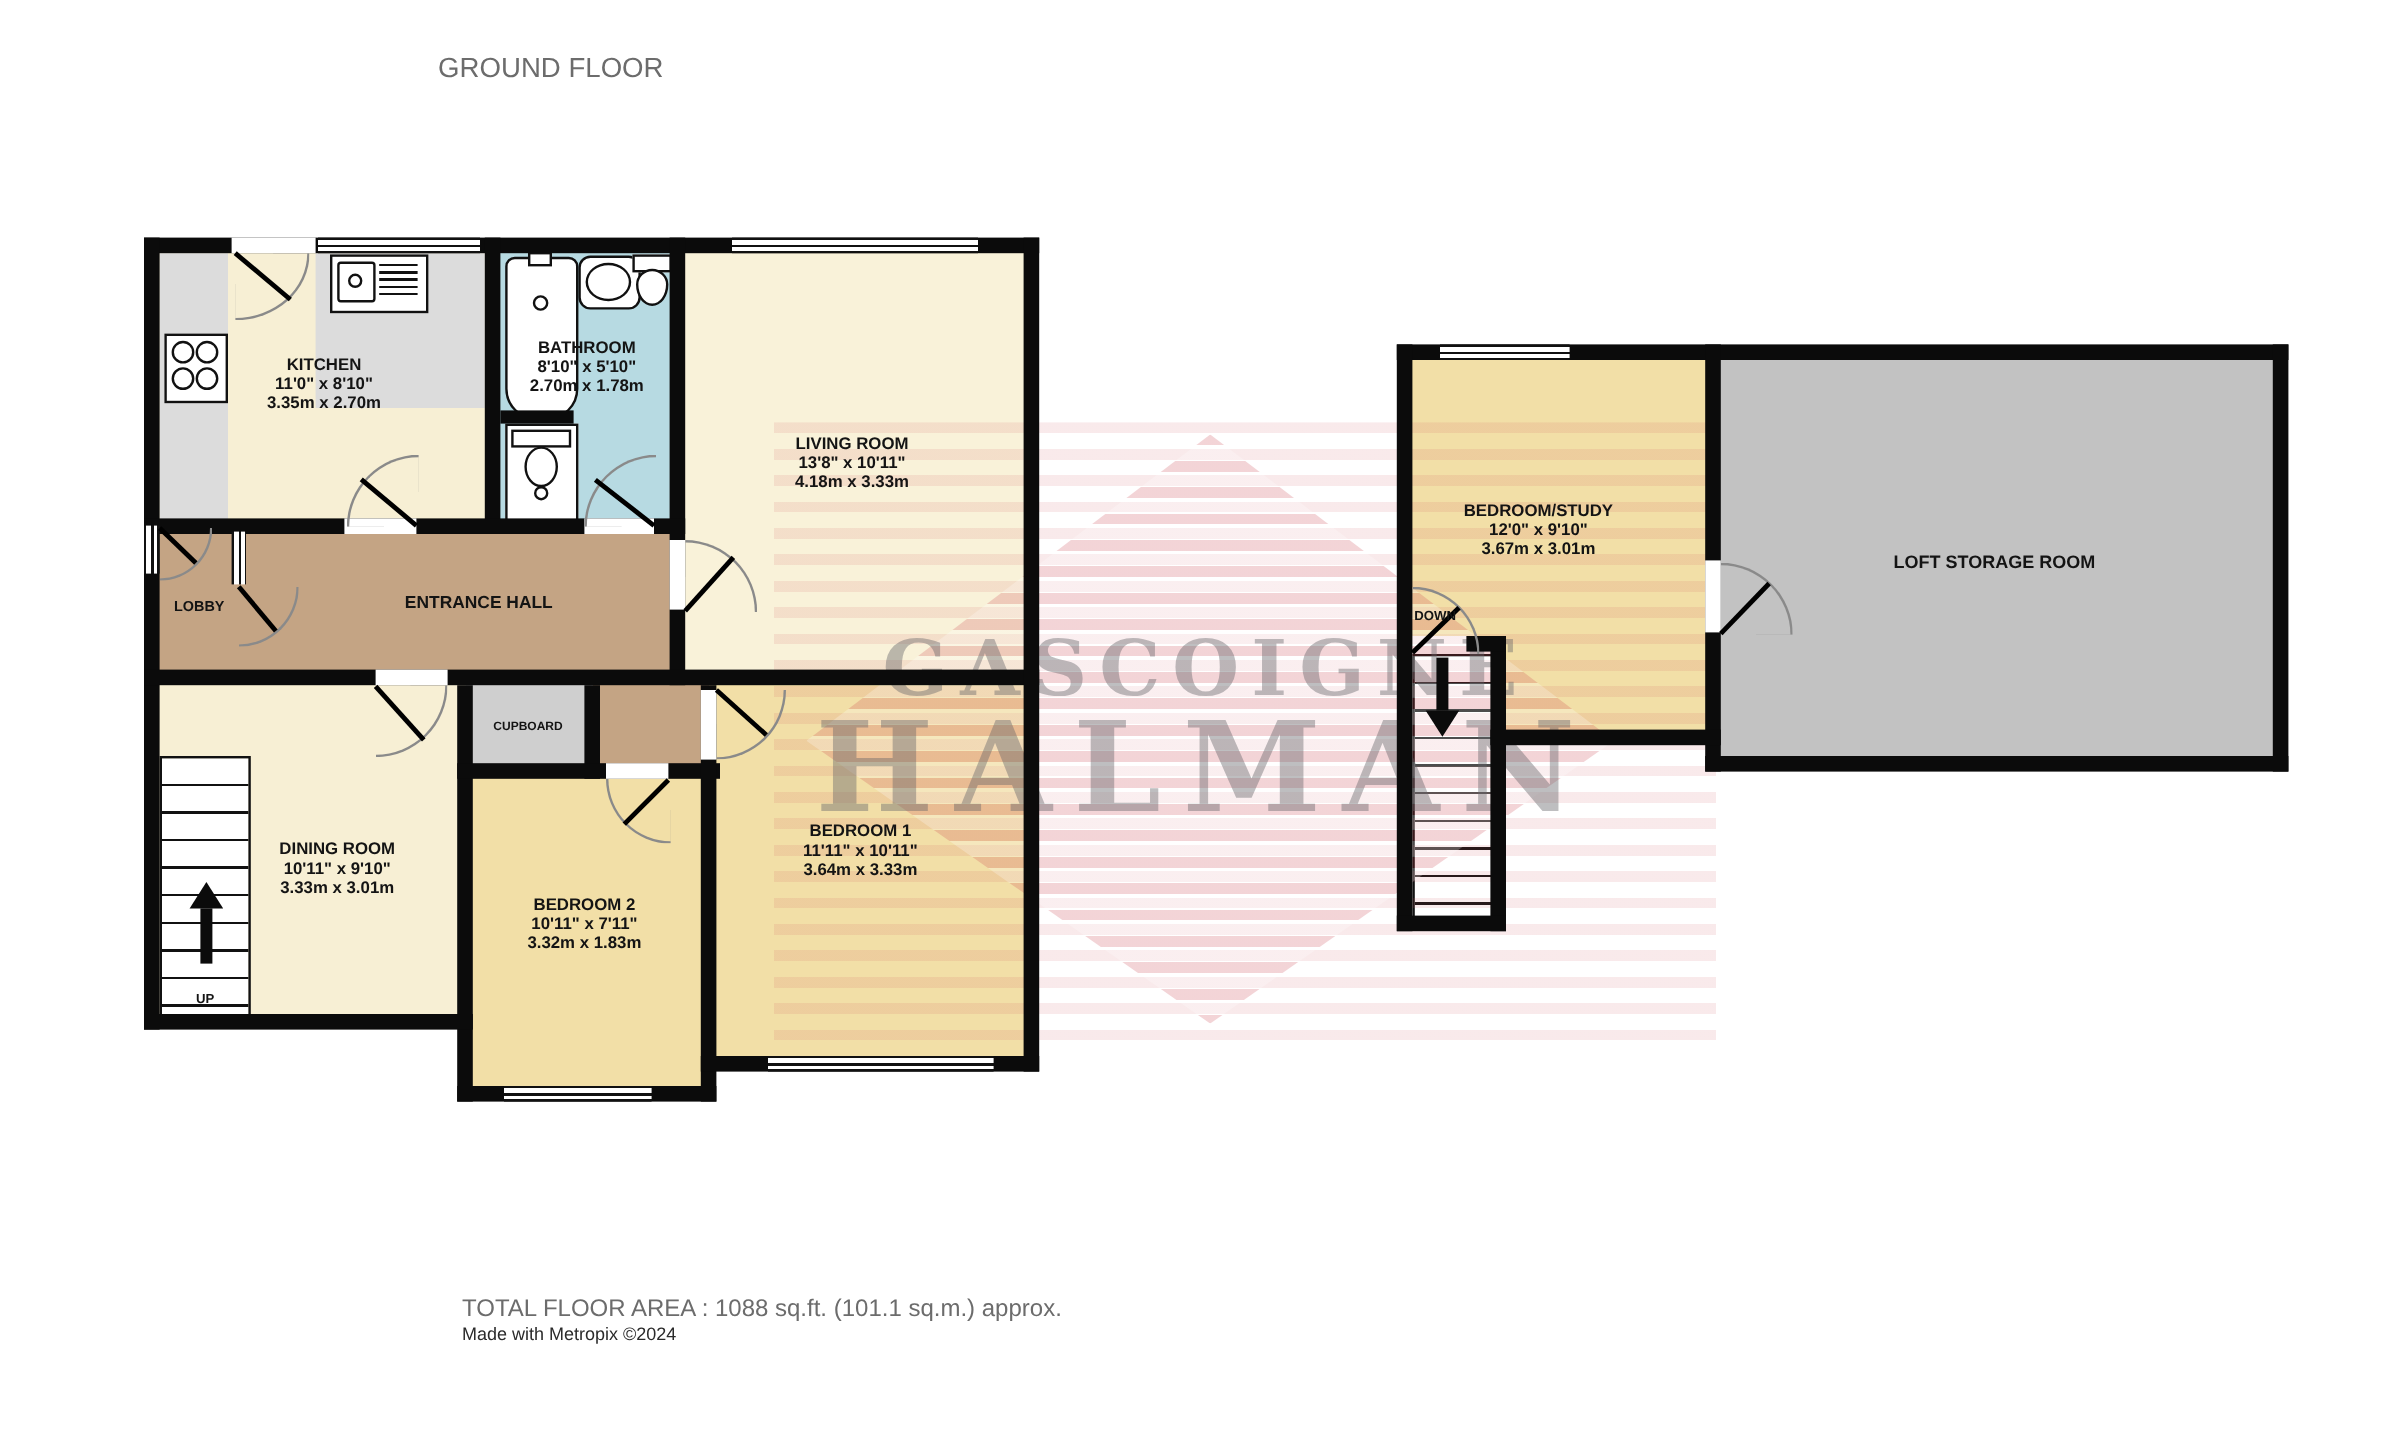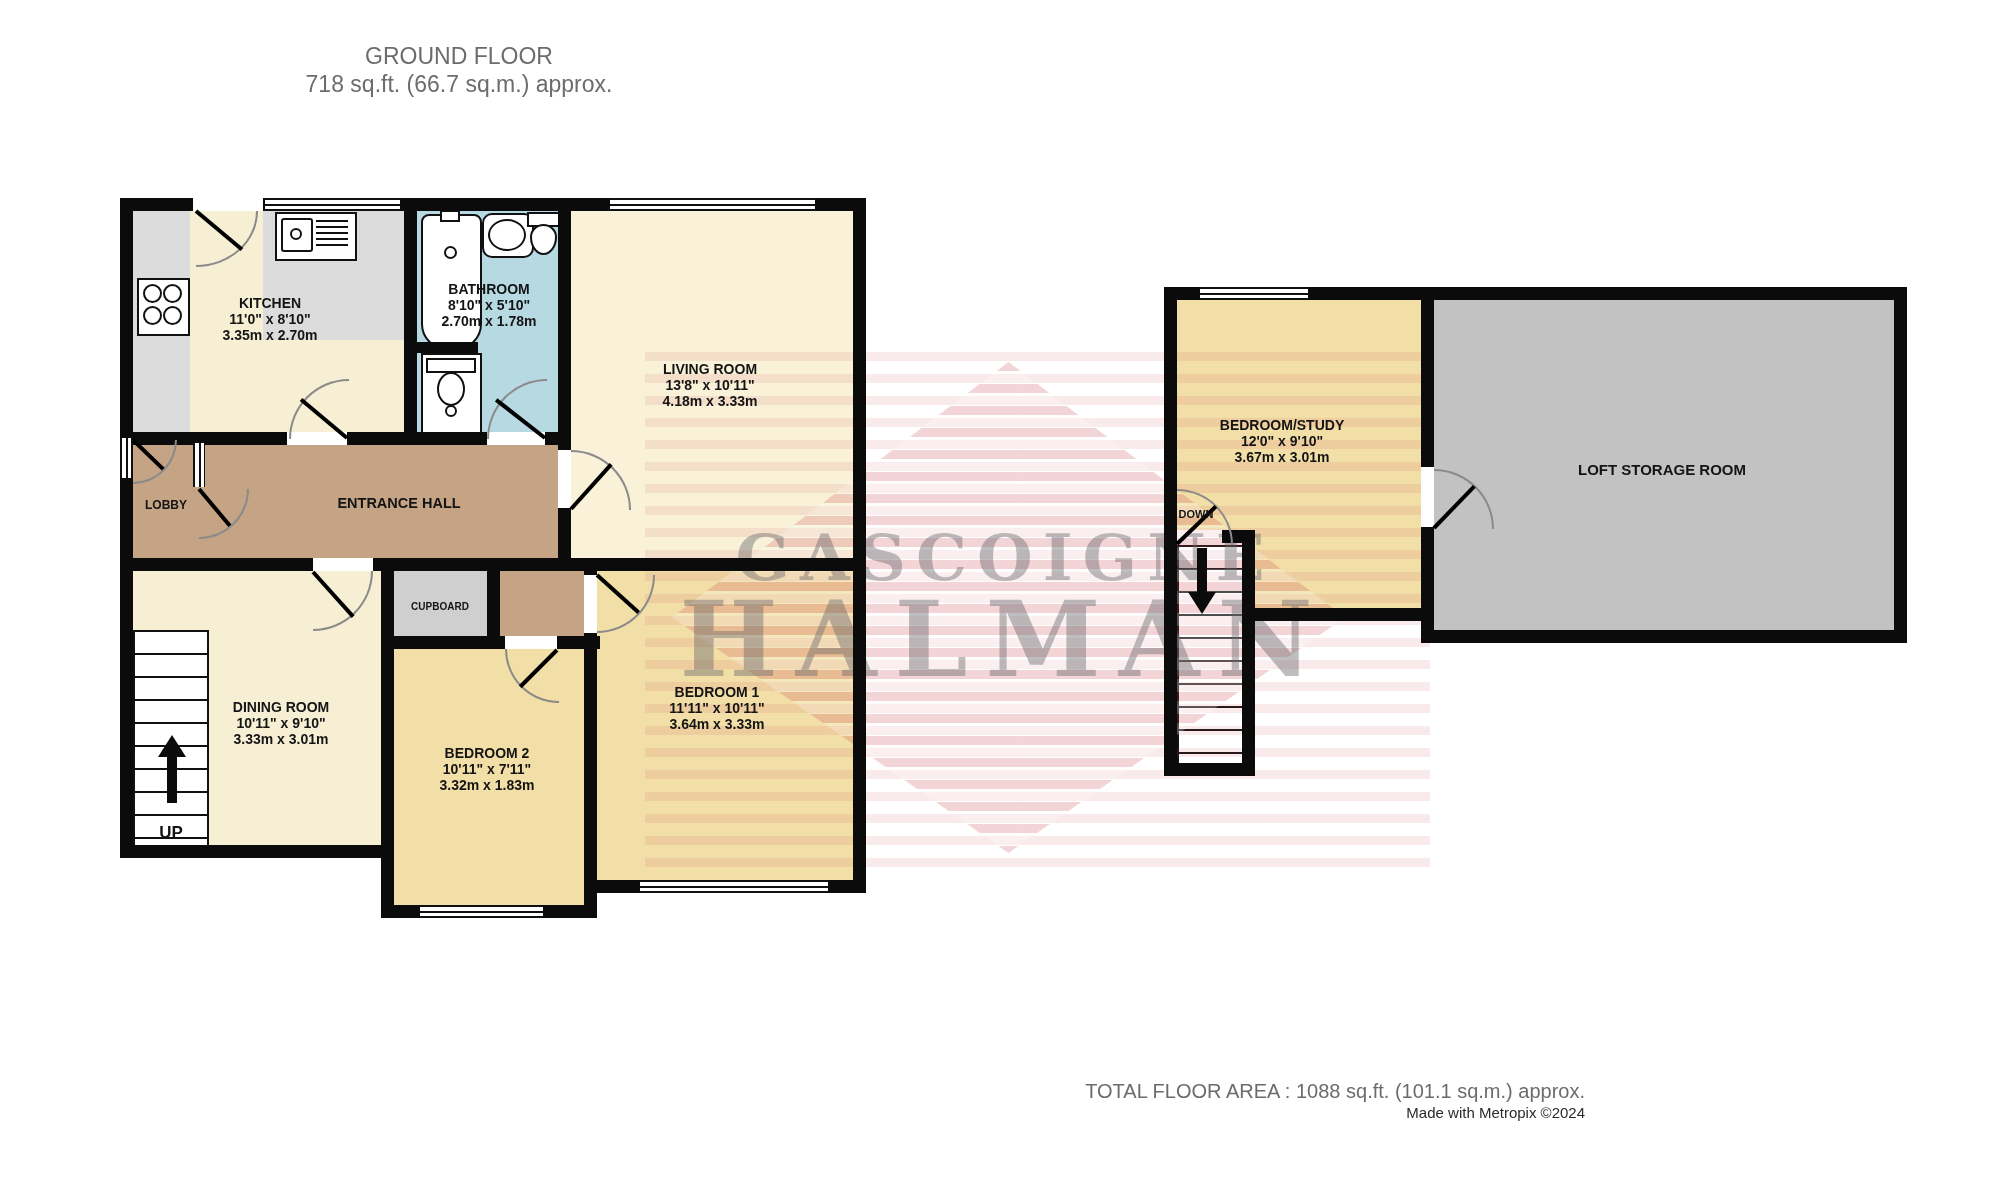--- a/index.html
+++ b/index.html
@@ -16,21 +16,21 @@
   .arc.bl{border-right:none;border-top:none;border-radius:0 0 0 100%;}
   .arc.br{border-left:none;border-top:none;border-radius:0 0 100% 0;}
   .leaf{position:absolute;height:4px;background:#000;transform-origin:0 50%;}
   .stairs{position:absolute;border:2px solid #111;background:repeating-linear-gradient(to bottom,#fff 0 21px,#111 21px 23px);}
   .fx{position:absolute;background:#fff;border:2px solid #111;}
   .fxl{position:absolute;}
   .room-label{position:absolute;transform:translateX(-50%);text-align:center;font-weight:bold;
               color:#141414;font-size:14px;line-height:16px;white-space:nowrap;}
   .tag{position:absolute;transform:translate(-50%,-50%);font-weight:bold;color:#141414;white-space:nowrap;}
   .floor-title{position:absolute;text-align:center;color:#6c6c6c;font-size:23px;line-height:28px;}
-  #footer{position:absolute;left:385px;top:1078px;width:1200px;text-align:right;}
+  #footer{position:absolute;left:385px;top:1078px;width:1200px;text-align:left;}
   #footer .total{color:#6c6c6c;font-size:20px;line-height:26px;}
   #footer .small{color:#2b2b2b;font-size:15px;line-height:18px;}
   #wm{position:absolute;left:645px;top:352px;width:785px;height:515px;pointer-events:none;}
   #wm .rows{position:absolute;left:0;top:0;right:0;bottom:0;
             background:repeating-linear-gradient(to bottom,rgba(205,80,90,0.12) 0 9px,rgba(255,255,255,0) 9px 22px);}
   #wm .diamond{position:absolute;left:27px;top:10px;width:673px;height:491px;
             background:repeating-linear-gradient(to bottom,rgba(200,60,72,0.22) 0 9px,rgba(255,255,255,0.25) 9px 22px);
             clip-path:polygon(50% 0,100% 52%,50% 100%,0 52%);}
   #wm .l1{position:absolute;left:0;top:168px;width:720px;text-align:center;font-family:"DejaVu Serif",serif;
           font-size:64px;font-weight:800;letter-spacing:10px;color:rgba(100,100,106,0.42);}
@@ -38,21 +38,20 @@
           font-size:104px;font-weight:800;letter-spacing:18px;color:rgba(100,100,106,0.42);}
   .circ{position:absolute;border:2px solid #111;border-radius:50%;background:#fff;}
 </style>
 </head>
 <body>
 
 <div id="canvas">
 
   <div class="floor-title" style="left:159px;top:42px;width:600px;">
     <div>GROUND FLOOR</div>
-    <div>718 sq.ft. (66.7 sq.m.) approx.</div>
   </div>
 
   <div class="fill" style="left:126px;top:205px;width:290px;height:235px;background:#f7efd4;"></div>
   <div class="fill" style="left:133px;top:211px;width:57px;height:225px;background:#dcdcdc;"></div>
   <div class="fill" style="left:263px;top:211px;width:141px;height:129px;background:#dcdcdc;"></div>
   <div class="fill" style="left:410px;top:205px;width:155px;height:233px;background:#b7dae2;"></div>
   <div class="fill" style="left:565px;top:205px;width:295px;height:360px;background:#f9f2d9;"></div>
   <div class="fill" style="left:126px;top:438px;width:440px;height:127px;background:#c4a484;"></div>
   <div class="fill" style="left:494px;top:565px;width:97px;height:85px;background:#c4a484;"></div>
   <div class="fill" style="left:388px;top:565px;width:105px;height:77px;background:#cfcfcf;"></div>
@@ -215,21 +214,21 @@
   </div>
   <div class="room-label" style="left:1282px;top:417px;">
     <div>BEDROOM/STUDY</div>
     <div>12'0"  x 9'10"</div>
     <div>3.67m  x 3.01m</div>
   </div>
 
   <div class="tag" style="left:166px;top:505px;font-size:12px;">LOBBY</div>
   <div class="tag" style="left:399px;top:503px;font-size:14.5px;">ENTRANCE HALL</div>
   <div class="tag" style="left:440px;top:606px;font-size:10px;">CUPBOARD</div>
-  <div class="tag" style="left:171px;top:833px;font-size:17px;">UP</div>
+  <div class="tag" style="left:171px;top:833px;font-size:11px;">UP</div>
   <div class="tag" style="left:1196px;top:514px;font-size:11px;">DOWN</div>
   <div class="tag" style="left:1662px;top:469px;font-size:15px;">LOFT STORAGE ROOM</div>
 
   <div id="footer">
     <div class="total">TOTAL FLOOR AREA : 1088 sq.ft. (101.1 sq.m.) approx.</div>
     <div class="small">Made with Metropix ©2024</div>
   </div>
 
 </div>
 

